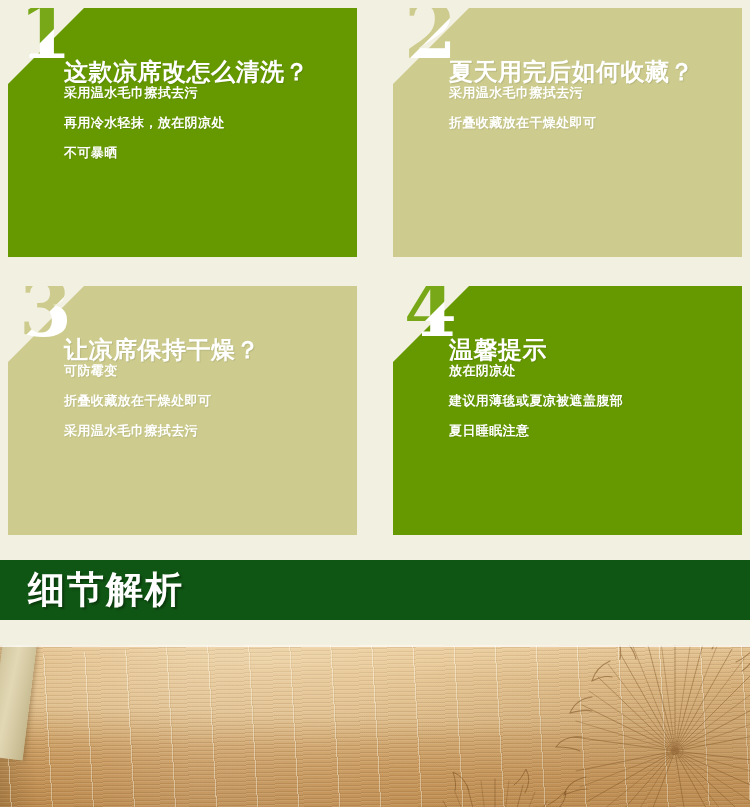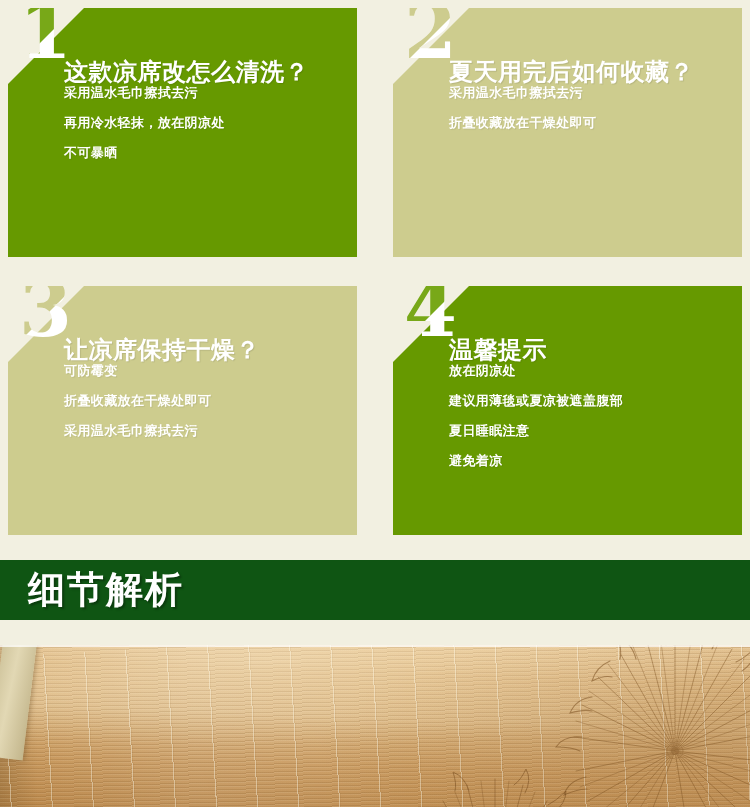--- a/index.html
+++ b/index.html
@@ -286,21 +286,20 @@
     <div class="corner-notch"></div>
     <div class="card-number">
       <span>4</span>
       <span class="num-overlay">4</span>
     </div>
     <div class="card-title">温馨提示</div>
     <div class="card-body">
       <div class="line">放在阴凉处</div>
       <div class="line">建议用薄毯或夏凉被遮盖腹部</div>
       <div class="line">夏日睡眠注意</div>
-      <div class="line">避免着凉</div>
     </div>
   </div>
 
 </div>
 
 <div class="section-banner">
   <div class="section-banner-title">细节解析</div>
 </div>
 
 <div class="detail-photo">

